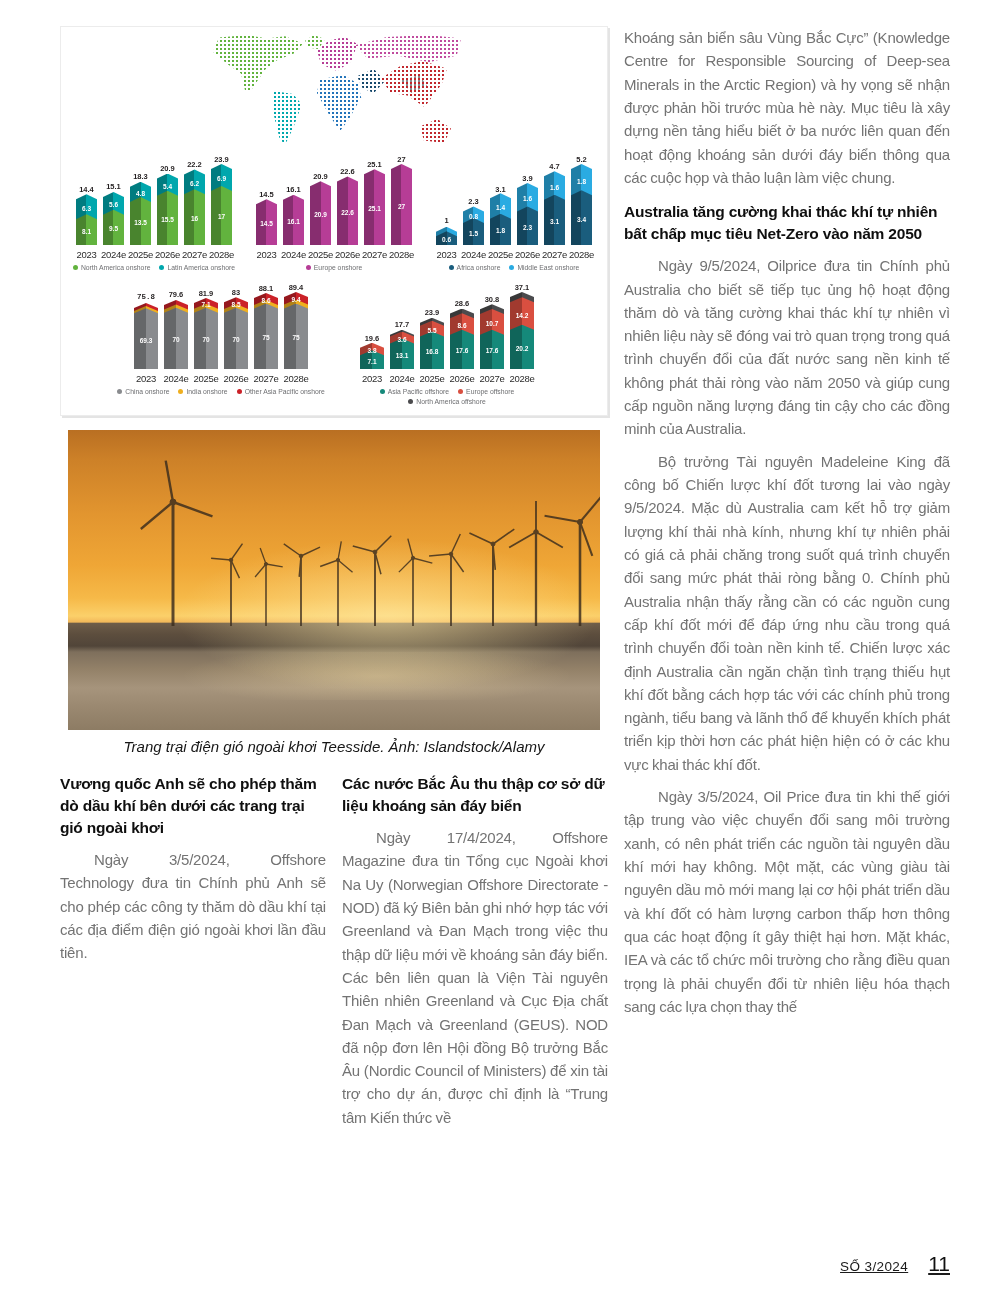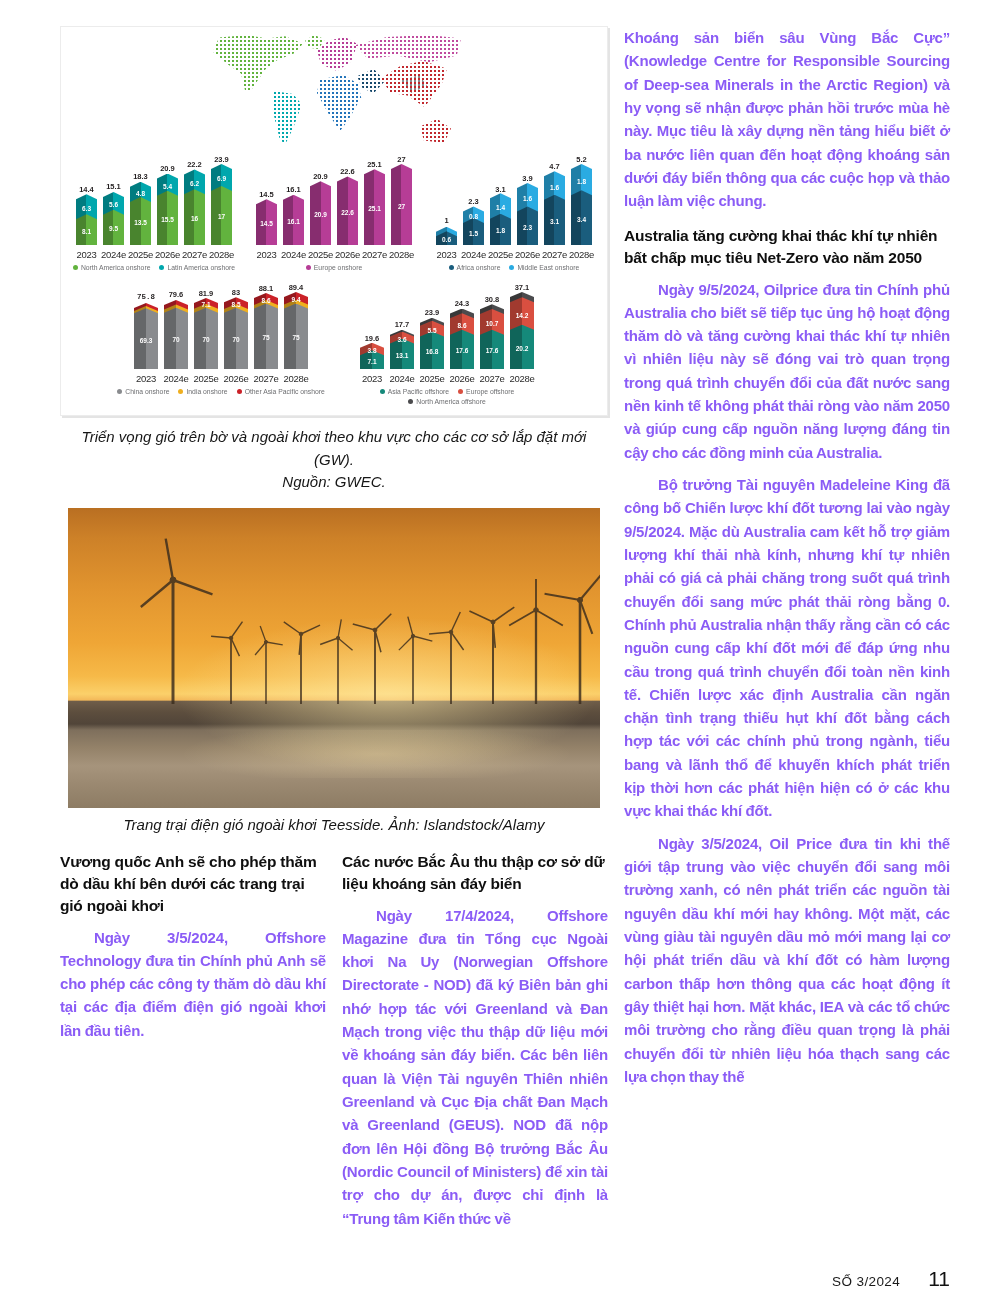--- a/index.html
+++ b/index.html
@@ -63,25 +63,25 @@
   .photo::before{content:'';position:absolute;inset:0;
     background:radial-gradient(ellipse 300px 110px at 60% 62%, rgba(255,236,170,.55), transparent 70%);}
   .sea-glint{position:absolute;left:0;right:0;top:74%;height:16%;
     background:radial-gradient(ellipse 260px 40px at 58% 50%, rgba(255,230,170,.35), transparent 75%);}
   .photo svg{position:absolute;inset:0;}
   
   .text-cols{display:flex;gap:16px;margin-top:18px;}
   .text-cols .col{flex:1;min-width:0;}
   .col-heading{margin:0 0 9px;font-size:15.5px;font-weight:700;line-height:1.42;letter-spacing:-.2px;color:#0f0f0f;}
   .col-heading.mt{margin-top:12px;}
-  .body-p{margin:0 0 9px;font-size:15px;line-height:1.555;text-align:justify;color:#8b5cf6;
-          text-indent:34px;letter-spacing:-.2px;word-spacing:-.4px;font-weight:bold;}
+  .body-p{margin:0 0 9px;font-size:15px;line-height:1.555;text-align:justify;color:#737373;
+          text-indent:34px;letter-spacing:-.2px;word-spacing:-.4px;}
   .body-p.no-indent{text-indent:0;}
   
-  .footer{position:absolute;right:50px;bottom:16px;display:flex;align-items:baseline;gap:28px;}
+  .footer{position:absolute;right:50px;bottom:31px;display:flex;align-items:baseline;gap:20px;text-decoration:underline;}
   .issue{font-size:13.5px;color:#1a1a1a;letter-spacing:.4px;}
   .pagenum{font-size:21px;color:#111;}
 </style>
 </head>
 <body>
 
 <div class="page">
 
 
   <div class="main">
@@ -369,21 +369,21 @@
                   <div class="mc-seg" style="height: 51.3827px; z-index: 28; background: linear-gradient(90deg, rgb(56, 56, 57) 0px, rgb(56, 56, 57) 50%, rgb(75, 75, 77) 50%, rgb(75, 75, 77) 100%); clip-path: polygon(0px 5px, 50% 0px, 100% 5px, 100% 100%, 0px 100%);"></div>
                   <div class="mc-total" style="bottom: 52.3827px;">23.9</div>
                   <div class="mc-year">2025e</div>
                 </div>
                 <div class="mc-col" style="width: 30px;">
                   <div class="mc-seg" style="height: 39.1563px; z-index: 30; background: linear-gradient(90deg, rgb(16, 101, 90) 0px, rgb(16, 101, 90) 50%, rgb(21, 137, 122) 50%, rgb(21, 137, 122) 100%); clip-path: polygon(0px 5px, 50% 0px, 100% 5px, 100% 100%, 0px 100%);"></div>
                   <div class="mc-seglab" style="bottom: 14.0782px;">17.6</div>
                   <div class="mc-seg" style="height: 55.8464px; z-index: 29; background: linear-gradient(90deg, rgb(161, 58, 47) 0px, rgb(161, 58, 47) 50%, rgb(217, 79, 64) 50%, rgb(217, 79, 64) 100%); clip-path: polygon(0px 5px, 50% 0px, 100% 5px, 100% 100%, 0px 100%);"></div>
                   <div class="mc-seglab" style="bottom: 39.5013px;">8.6</div>
                   <div class="mc-seg" style="height: 60.504px; z-index: 28; background: linear-gradient(90deg, rgb(56, 56, 57) 0px, rgb(56, 56, 57) 50%, rgb(75, 75, 77) 50%, rgb(75, 75, 77) 100%); clip-path: polygon(0px 5px, 50% 0px, 100% 5px, 100% 100%, 0px 100%);"></div>
-                  <div class="mc-total" style="bottom: 61.504px;">24.3</div>
+                  <div class="mc-total" style="bottom: 61.504px;">28.6</div>
                   <div class="mc-year">2026e</div>
                 </div>
                 <div class="mc-col" style="width: 30px;">
                   <div class="mc-seg" style="height: 39.1563px; z-index: 30; background: linear-gradient(90deg, rgb(16, 101, 90) 0px, rgb(16, 101, 90) 50%, rgb(21, 137, 122) 50%, rgb(21, 137, 122) 100%); clip-path: polygon(0px 5px, 50% 0px, 100% 5px, 100% 100%, 0px 100%);"></div>
                   <div class="mc-seglab" style="bottom: 14.0782px;">17.6</div>
                   <div class="mc-seg" style="height: 59.9218px; z-index: 29; background: linear-gradient(90deg, rgb(161, 58, 47) 0px, rgb(161, 58, 47) 50%, rgb(217, 79, 64) 50%, rgb(217, 79, 64) 100%); clip-path: polygon(0px 5px, 50% 0px, 100% 5px, 100% 100%, 0px 100%);"></div>
                   <div class="mc-seglab" style="bottom: 41.5391px;">10.7</div>
                   <div class="mc-seg" style="height: 64.7736px; z-index: 28; background: linear-gradient(90deg, rgb(56, 56, 57) 0px, rgb(56, 56, 57) 50%, rgb(75, 75, 77) 50%, rgb(75, 75, 77) 100%); clip-path: polygon(0px 5px, 50% 0px, 100% 5px, 100% 100%, 0px 100%);"></div>
                   <div class="mc-total" style="bottom: 65.7736px;">30.8</div>
                   <div class="mc-year">2027e</div>
@@ -409,24 +409,20 @@
                 </div>
                 <div class="mc-legitem">
                   <span class="mc-dot" style="background: rgb(75, 75, 77);"></span>
                   <span class="mc-legname">North America offshore</span>
                 </div>
               </div>
             </div>
         </div>
       </figure>
 
-      <div class="fig-caption">
-        <div>Triển vọng gió trên bờ và ngoài khơi theo khu vực cho các cơ sở lắp đặt mới (GW).</div>
-        <div>Nguồn: GWEC.</div>
-      </div>
 
       <div class="photo">
         <div class="sea-glint"></div>
         <svg id="turbines" viewBox="0 0 532 300">
             <g stroke="#3a2c1d" opacity="0.82">
               <line x1="105" y1="72" x2="105" y2="196" stroke-width="3"></line>
               <line x1="105" y1="72" x2="144.46709007300814" y2="86.36484601967808" stroke-width="2.4000000000000004"></line>
               <line x1="105" y1="72" x2="72.82613338900293" y2="98.99707960683466" stroke-width="2.4000000000000004"></line>
               <line x1="105" y1="72" x2="97.70677653798893" y2="30.638074373487264" stroke-width="2.4000000000000004"></line>
               <circle cx="105" cy="72" r="3" fill="#3a2c1d"></circle>

